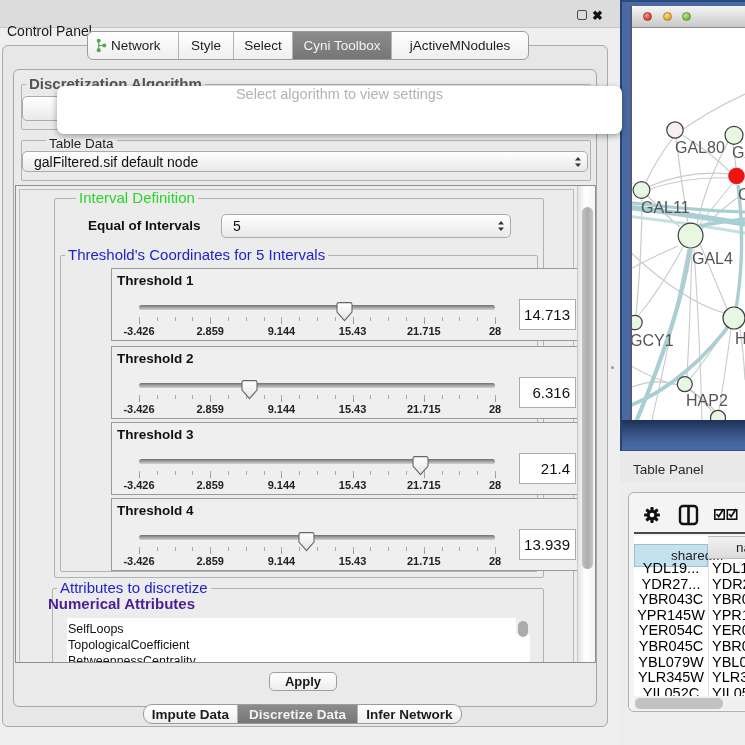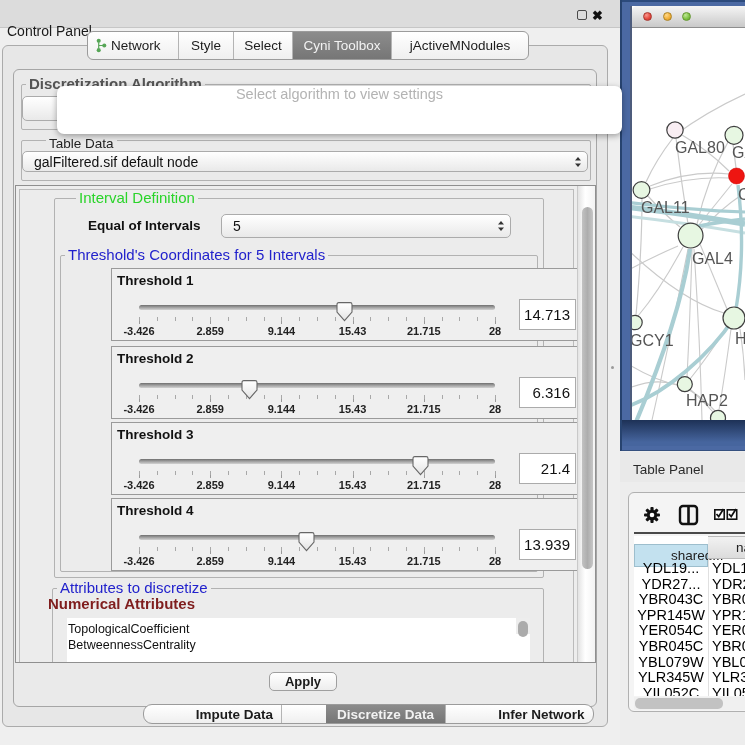--- a/index.html
+++ b/index.html
@@ -17,21 +17,21 @@
 #innerpanel { left:13px; top:69px; width:584px; height:638px; background:#eaeaea; border:1px solid #a6a6a6; border-radius:6px; }
 
 
 .seg { display:flex; border:1px solid #9b9b9b; border-radius:6px; background:linear-gradient(#ffffff,#efefef); overflow:hidden; }
 .seg .s { display:flex; align-items:center; justify-content:center; font-size:13.5px; color:#1c1c1c; border-right:1px solid #b4b4b4; white-space:nowrap; }
 .seg .s:last-child { border-right:none; }
 .seg .sel { background:linear-gradient(#8c8c8c,#767676); color:#f2f2f2; }
 #topseg { left:87px; top:31px; height:29px; }
 #topseg .s { } #topseg .s:nth-child(1){width:91px;} #topseg .s:nth-child(2){width:55px;} #topseg .s:nth-child(3){width:59px;} #topseg .s:nth-child(4){width:99px;} #topseg .s:nth-child(5){width:136px;}
 #botseg { left:143px; top:704px; height:20px; border-radius:9px; }
-#botseg .s { font-size:13.5px; font-weight:bold;margin-left:44px; } #botseg .s:nth-child(1){width:94px;} #botseg .s:nth-child(2){width:120px;} #botseg .s:nth-child(3){width:103px;}
+#botseg .s { font-size:13.5px; font-weight:bold; } #botseg .s:nth-child(1){width:94px;} #botseg .s:nth-child(2){width:120px;} #botseg .s:nth-child(3){width:103px;}
 
 
 .group { position:absolute; border:1px solid #b2b2b2; border-radius:2px; }
 .group > .gt { position:absolute; top:-9px; left:4px; padding:0 3px; font-size:15px; line-height:15px; background:inherit; white-space:nowrap; }
 
 
 .combo { position:absolute; background:linear-gradient(#ffffff,#e9e9e9); border:1px solid #ababab; border-radius:5px; font-size:14px; color:#111; display:flex; align-items:center; }
 .combo .cv { padding-left:11px; }
 .combo .arr { position:absolute; right:4px; top:50%; transform:translateY(-50%); width:9px; height:14px; }
 
@@ -255,22 +255,23 @@
           </linearGradient>
         </defs>
         <path d="M2.8 0.6 L14.2 0.6 Q16 0.6 16 2.4 L16 10 L8.5 18.6 L1 10 L1 2.4 Q1 0.6 2.8 0.6 Z" fill="url(#tg4)" stroke="#666" stroke-width="1.1"></path>
       </svg>
       <div class="vbox">13.939</div>
     </div>
 
   <div class="group" style="left:36px; top:402px; width:492px; height:210px; background:#ececec;">
     <span class="gt" style="color:#2222cc;">Attributes to discretize</span>
   </div>
-  <div class="abs" style="left:32px; top:409px; font-size:15px; font-weight:bold; color:#7f1d1d;">Numerical Attributes</div>
+  <div class="abs" style="left:32px; top:409px; font-size:15px; font-weight:bold; color:#4c1d95;">Numerical Attributes</div>
   <div class="abs" id="numlist">
+    <div>SelfLoops</div>
     <div>TopologicalCoefficient</div>
     <div>BetweennessCentrality</div>
     <div id="listscroll">
         <div id="listthumb"></div>
       </div>
   </div>
   <div class="abs" id="vscroll">
       <div class="abs" id="vthumb"></div>
     </div>
 </div>

